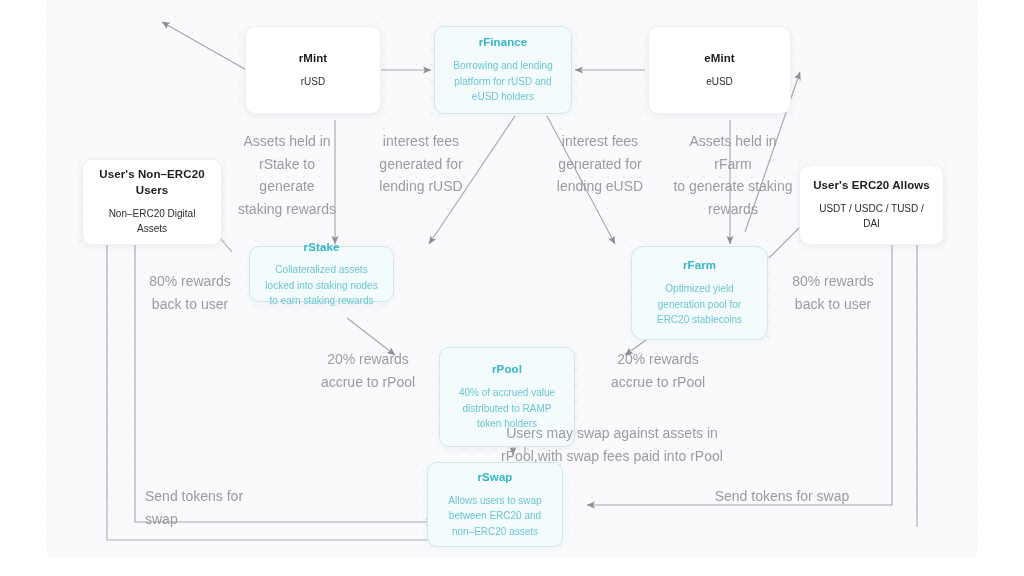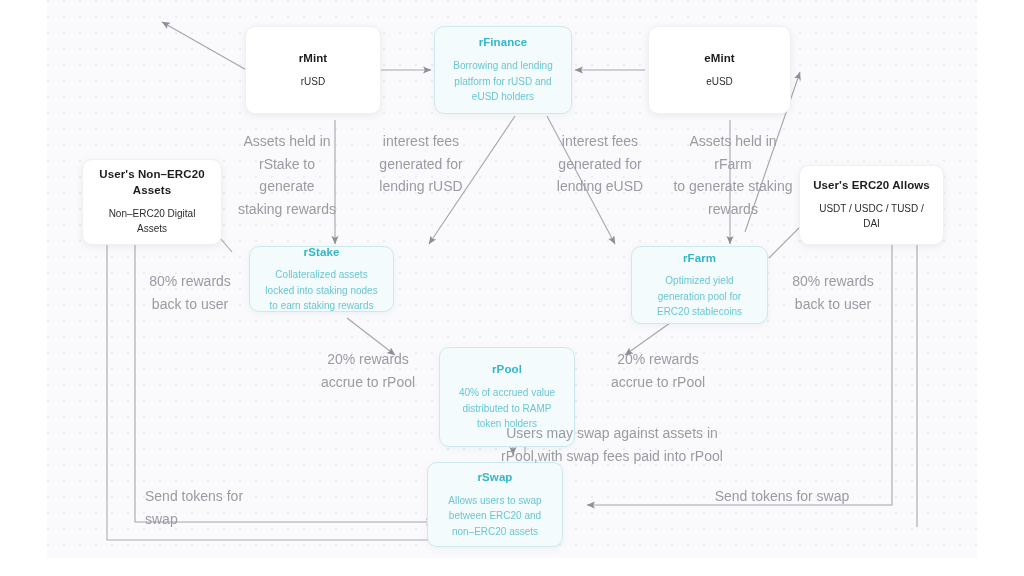--- a/index.html
+++ b/index.html
@@ -146,35 +146,35 @@
       <div class="title">rFinance</div>
       <div class="body">Borrowing and lending platform for rUSD and eUSD holders</div>
     </div>
 
     <div class="node white" style="left:601px; top:26px; width:143px; height:88px;">
       <div class="title">eMint</div>
       <div class="body">eUSD</div>
     </div>
 
     <div class="node white" style="left:35px; top:159px; width:140px; height:86px;">
-      <div class="title">User's Non–ERC20 Assets</div>
+      <div class="title">User's Non–ERC20 Users</div>
       <div class="body">Non–ERC20 Digital Assets</div>
     </div>
 
     <div class="node white" style="left:752px; top:165px; width:145px; height:80px;">
       <div class="title">User's ERC20 Allows</div>
       <div class="body">USDT / USDC / TUSD / DAI</div>
     </div>
 
-    <div class="node mint" style="left:202px; top:246px; width:145px; height:66px;">
+    <div class="node mint" style="left:202px; top:246px; width:145px; height:56px;">
       <div class="title">rStake</div>
       <div class="body">Collateralized assets locked into staking nodes to earn staking rewards</div>
     </div>
 
-    <div class="node mint" style="left:584px; top:246px; width:137px; height:78px;">
+    <div class="node mint" style="left:584px; top:246px; width:137px; height:94px;border-radius:12px;">
       <div class="title">rFarm</div>
       <div class="body">Optimized yield generation pool for ERC20 stablecoins</div>
     </div>
 
     <div class="node mint" style="left:392px; top:347px; width:136px; height:100px;">
       <div class="title">rPool</div>
       <div class="body">40% of accrued value distributed to RAMP token holders</div>
     </div>
 
     <div class="node mint" style="left:380px; top:462px; width:136px; height:85px;">

